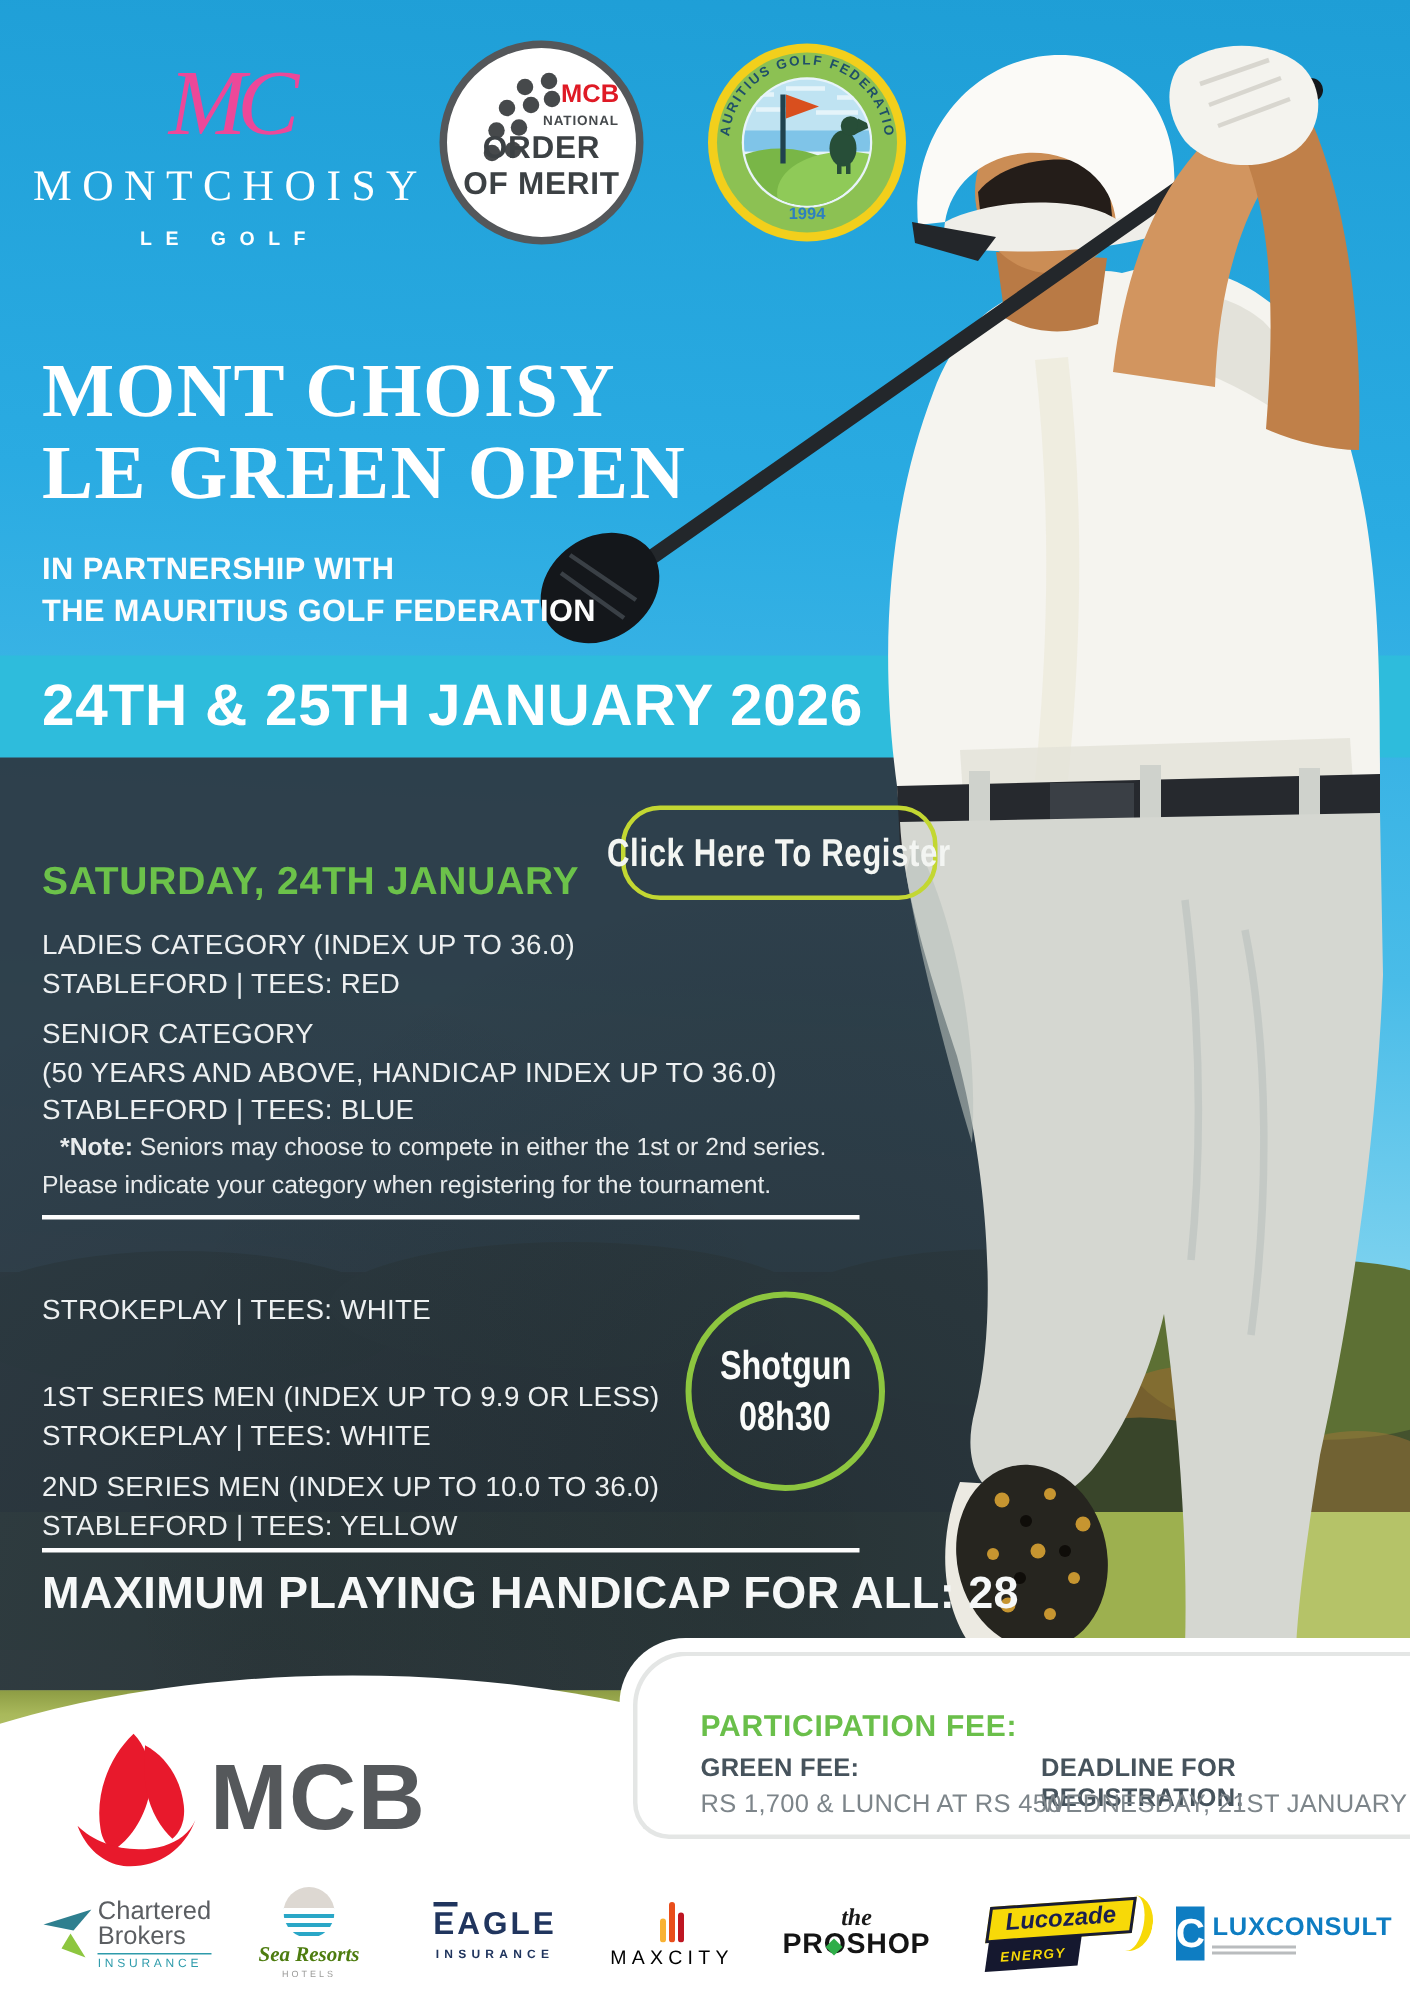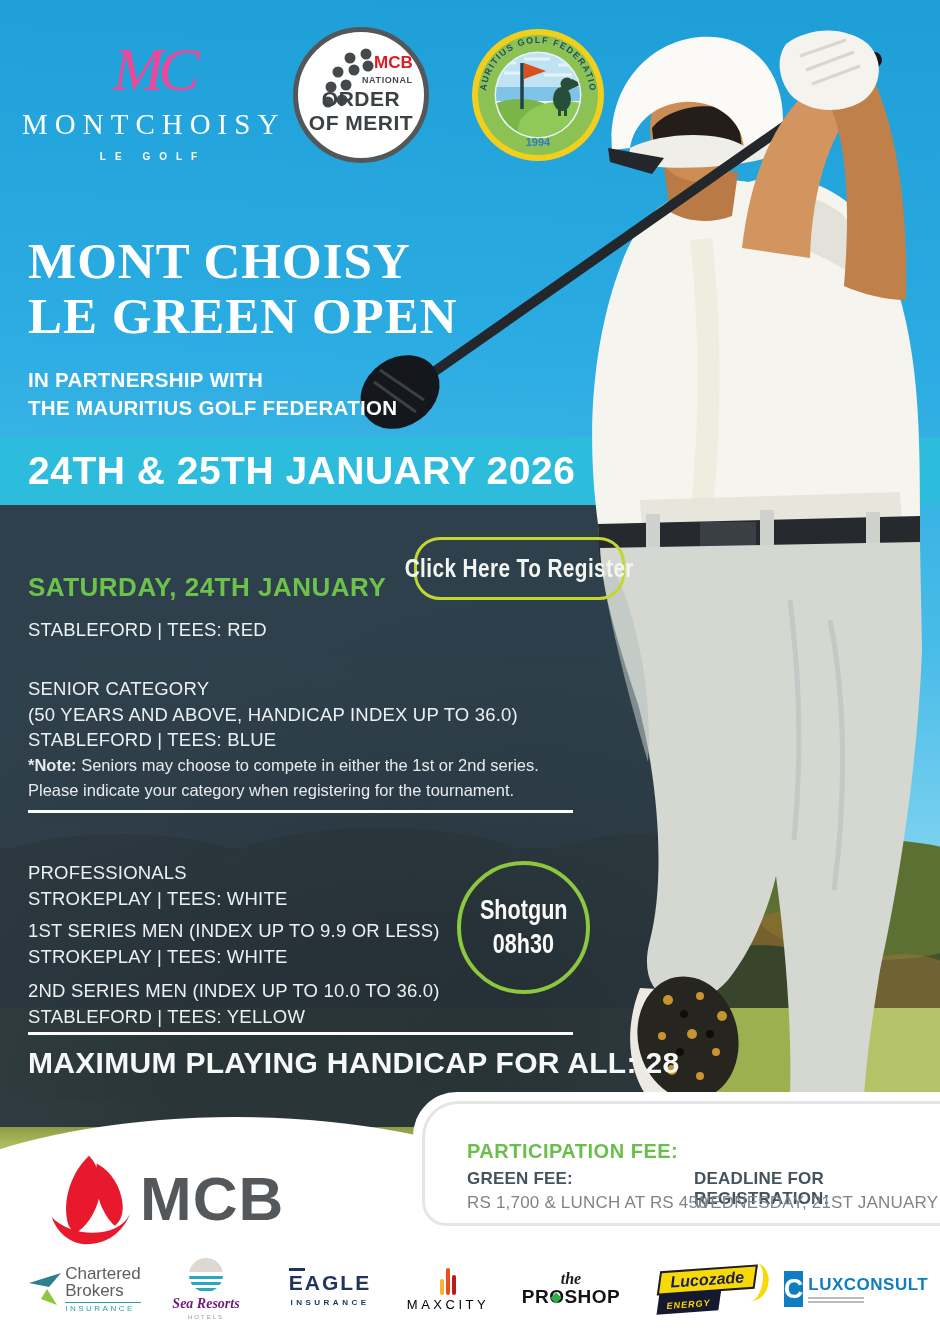--- a/index.html
+++ b/index.html
@@ -11,21 +11,21 @@
   .sky{left:0;top:0;width:940px;height:1140px;z-index:0;
        background:linear-gradient(183deg,#1e9ed6 0%,#2aabe2 30%,#49bce8 55%,#8ed9f1 78%,#cdeef8 93%,#eaf8fc 100%);}
   .scene{left:0;top:0;z-index:5;}
   .golfer{left:0;top:0;z-index:20;}
 
   
   .logo-block{left:22px;top:34px;width:262px;z-index:25;text-align:center;color:#fff;}
   .monogram{font-family:"Liberation Serif",serif;font-style:italic;font-size:62px;line-height:70px;
             color:#ec4899;letter-spacing:-6px;font-weight:400;}
   .brand-name{font-family:"Liberation Serif",serif;font-size:29px;letter-spacing:7px;margin-top:4px;}
-  .brand-sub{font-size:10px;font-weight:700;letter-spacing:9px;margin-top:10px;}
+  .brand-sub{font-size:13px;font-weight:700;letter-spacing:9px;margin-top:10px;}
 
   .badge-oom{left:293px;top:27px;width:136px;height:136px;border-radius:50%;background:#fff;
              border:5px solid #54575a;box-sizing:border-box;z-index:25;}
   .oom-mcb{left:76px;top:21px;font-size:17px;font-weight:800;color:#df1a25;}
   .oom-national{left:64px;top:43px;font-size:9px;font-weight:700;color:#45494c;letter-spacing:.6px;}
   .oom-order{left:0;right:0;top:55px;text-align:center;font-size:21px;font-weight:800;color:#3c4144;letter-spacing:.5px;}
   .oom-merit{left:0;right:0;top:79px;text-align:center;font-size:21px;font-weight:800;color:#3c4144;letter-spacing:.5px;}
   .badge-mgf{left:470px;top:27px;width:136px;height:136px;z-index:25;}
 
   
@@ -38,21 +38,21 @@
   
   .panel{left:0;top:505px;width:712px;height:622px;z-index:14;background:rgba(45,59,69,.955);
          background-image:radial-gradient(ellipse at 75% 85%,rgba(15,22,18,.28),transparent 60%),
                           radial-gradient(ellipse at 25% 97%,rgba(15,20,16,.22),transparent 55%);}
   .prog-heading{left:28px;top:521px;z-index:30;font-size:33px;font-weight:800;color:#f4f6f6;letter-spacing:1px;}
   .day-heading{left:28px;z-index:30;font-size:26px;font-weight:800;color:#6cc24a;letter-spacing:.5px;}
   .sat{top:572px;} .sun{top:826px;}
   .entry{left:28px;z-index:30;font-size:18.5px;line-height:1.38;color:#edf0f1;letter-spacing:.2px;}
   .e1{top:617px;} .e2{top:676px;} .e3{top:860px;} .e4{top:918px;} .e5{top:978px;}
   .note{left:28px;top:753px;z-index:30;font-size:16.5px;line-height:1.5;color:#e8ebec;}
-  .note b{font-weight:800;}
+  .note b{font-weight:800;margin-left:12px;}
   .divider{left:28px;width:545px;height:3px;background:#fdfdfd;z-index:30;}
   .d1{top:810px;} .d2{top:1032px;}
   .max-line{left:28px;top:1046px;z-index:30;font-size:30px;font-weight:800;color:#f6f8f8;letter-spacing:.3px;}
 
   .register-btn{left:414px;top:537px;width:211px;height:63px;z-index:30;border:3.5px solid #c3d732;
                 border-radius:26px;box-sizing:border-box;display:flex;align-items:center;justify-content:center;
                 cursor:pointer;background:transparent;}
   .cond{display:inline-block;transform:scaleX(.8);transform-origin:center;white-space:nowrap;}
   .register-btn .cond{font-size:26px;font-weight:800;color:#f3f5f2;letter-spacing:.5px;}
 
@@ -78,21 +78,21 @@
 
   .sponsor{top:1250px;height:78px;z-index:45;display:flex;flex-direction:column;align-items:center;justify-content:center;}
   .sp-chartered{left:22px;width:124px;flex-direction:row;gap:4px;}
   .cb-text{text-align:left;line-height:1.0;}
   .cb-main{font-size:17px;color:#5b5e62;}
   .cb-ins{font-size:8px;color:#2e9bab;letter-spacing:2.5px;border-top:1px solid #2e9bab;margin-top:3px;padding-top:2px;}
   .sp-sea{left:158px;width:96px;}
   .sea-circle{width:34px;height:34px;border-radius:50%;
       background:linear-gradient(180deg,#ddd8d2 0 42%,#ffffff 42% 50%,transparent 50%),
       repeating-linear-gradient(180deg,#2aa7c7 0 3px,#ffffff 3px 6px);}
-  .sea-script{font-family:"Liberation Serif",serif;font-style:italic;font-size:14px;font-weight:700;color:#701a75;margin-top:4px;}
+  .sea-script{font-family:"Liberation Serif",serif;font-style:italic;font-size:14px;font-weight:700;color:#4d7c0f;margin-top:4px;}
   .sea-sub{font-size:6px;color:#9a9a98;letter-spacing:2px;margin-top:2px;}
   .sp-eagle{left:280px;width:100px;}
   .eagle-main{font-size:21px;font-weight:800;color:#20355e;letter-spacing:2px;position:relative;}
   .eagle-bar{position:absolute;left:0;top:-3px;width:16px;height:3px;background:#20355e;}
   .eagle-sub{font-size:8px;font-weight:700;color:#20355e;letter-spacing:3.5px;margin-top:3px;}
   .sp-maxcity{left:402px;width:92px;}
   .max-word{font-size:13px;color:#000000;letter-spacing:3.5px;margin-top:2px;}
   .sp-proshop{left:516px;width:110px;}
   .ps-the{font-family:"Liberation Serif",serif;font-style:italic;font-size:16px;font-weight:700;color:#1a1a1a;line-height:1;}
   .ps-main{font-size:19px;font-weight:800;color:#141414;letter-spacing:.5px;position:relative;line-height:1.1;}
@@ -264,38 +264,38 @@
   <div class="abs panel"></div>
 
 
   <div class="abs register-btn">
     <span class="cond">Click Here To Register</span>
   </div>
 
   <div class="abs day-heading sat">SATURDAY, 24TH JANUARY</div>
 
   <div class="abs entry e1">
+    <div>LADIES CATEGORY (INDEX UP TO 36.0)</div>
     <div>STABLEFORD | TEES: RED</div>
   </div>
   <div class="abs entry e2">
     <div>SENIOR CATEGORY</div>
     <div>(50 YEARS AND ABOVE, HANDICAP INDEX UP TO 36.0)</div>
     <div>STABLEFORD | TEES: BLUE</div>
   </div>
 
   <div class="abs note">
     <div><b>*Note:</b><span> Seniors may choose to compete in either the 1st or 2nd series.</span></div>
     <div>Please indicate your category when registering for the tournament.</div>
   </div>
 
   <div class="abs divider d1"></div>
 
 
   <div class="abs entry e3">
-    <div>PROFESSIONALS</div>
     <div>STROKEPLAY | TEES: WHITE</div>
   </div>
   <div class="abs entry e4">
     <div>1ST SERIES MEN (INDEX UP TO 9.9 OR LESS)</div>
     <div>STROKEPLAY | TEES: WHITE</div>
   </div>
   <div class="abs entry e5">
     <div>2ND SERIES MEN (INDEX UP TO 10.0 TO 36.0)</div>
     <div>STABLEFORD | TEES: YELLOW</div>
   </div>

